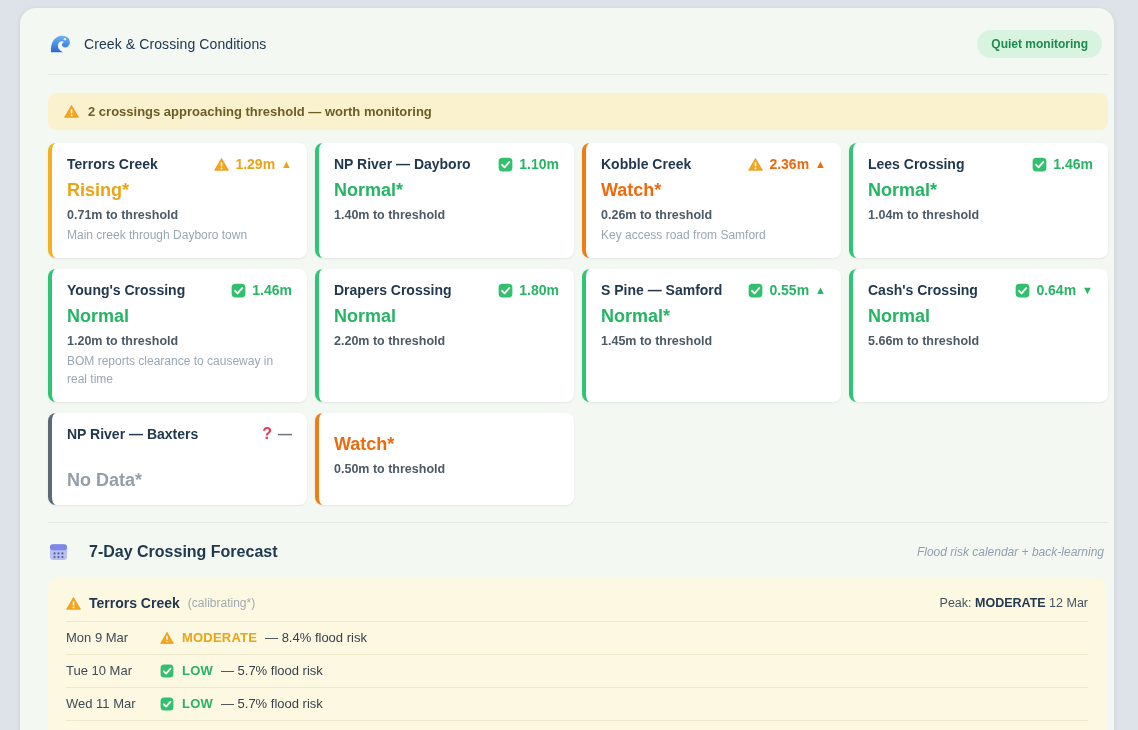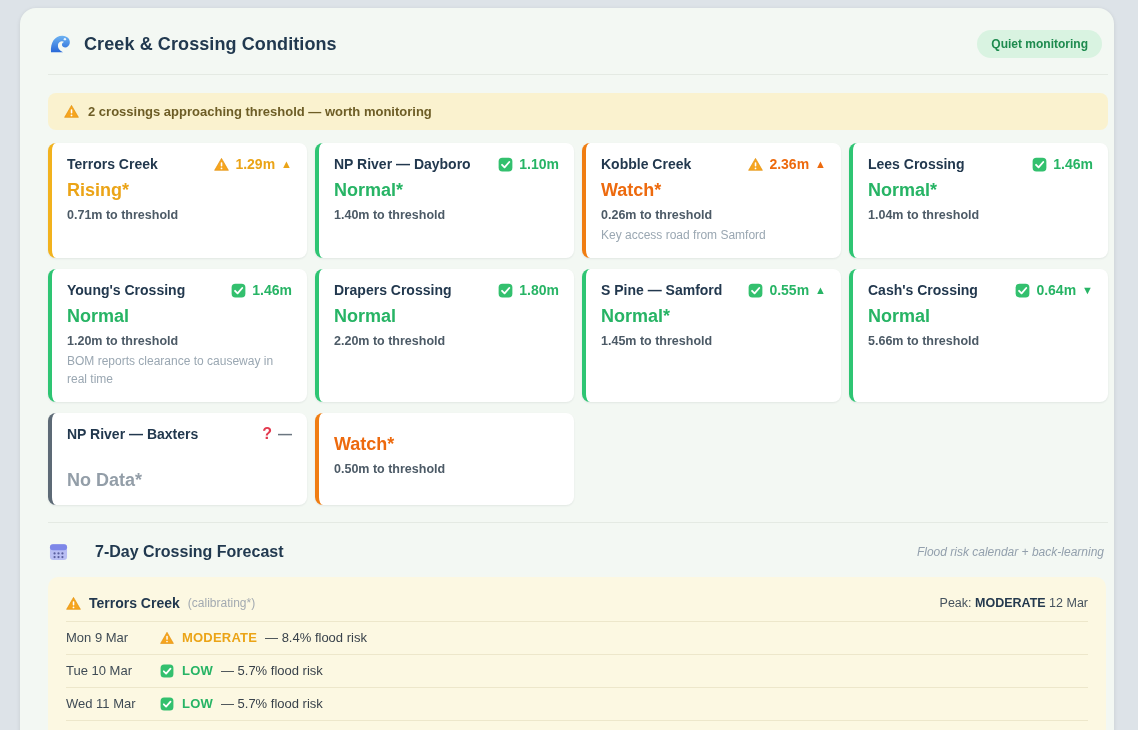--- a/index.html
+++ b/index.html
@@ -11,21 +11,21 @@
     color:#333;
   }
   .panel{
     position:absolute; left:20px; top:8px; width:1094px; height:800px;
     background:#f3f8f3; border-radius:16px;
     box-shadow:0 1px 4px rgba(0,0,0,.10);
     padding:20px 6px 20px 28px;
   }
   
   .hdr{ display:flex; align-items:center; gap:12px; margin:2px 0 16px; padding-right:6px;}
-  .h-title{ font-size:18px; font-weight:700; color:#21394f; letter-spacing:.1px;}
+  .h-title{ font-size:14px; font-weight:400; color:#21394f; letter-spacing:.1px;}
   .badge{ margin-left:auto; background:#d9f3e1; color:#1d8a4e; font-size:12px; font-weight:600;
           padding:7px 14px; border-radius:999px;}
   .divider{ height:1px; background:#e4eae3; margin-bottom:18px; }
   
   .banner{ display:flex; align-items:center; gap:9px; background:#faf2cf; border-radius:8px;
            padding:11px 16px; margin-bottom:13px; color:#6d5d26; font-weight:700; font-size:13px;}
   
   .grid{ display:grid; grid-template-columns:repeat(4,1fr); column-gap:8px; row-gap:11px; margin-bottom:17px;}
   .card{ background:#fff; border-radius:8px; border-left:4px solid #ccc;
          box-shadow:0 1px 2px rgba(30,40,50,.08); padding:13px 15px 14px;}
@@ -43,21 +43,21 @@
   .v-rising{ border-left-color:#f2b21d; }
   .v-rising .status,.v-rising .value,.v-rising .trend{ color:#eba417; }
   .v-normal{ border-left-color:#2ec573; }
   .v-normal .status,.v-normal .value,.v-normal .trend{ color:#27b465; }
   .v-watch{ border-left-color:#f07d12; }
   .v-watch .status,.v-watch .value,.v-watch .trend{ color:#ed6a0e; }
   .v-nodata{ border-left-color:#5d6a76; }
   .v-nodata .status{ color:#939ea8;margin-top:28px; }
   .v-nodata .value{ color:#6b7680; }
   
-  .section-head{ display:flex; align-items:center; gap:26px; margin:2px 0 15px;}
+  .section-head{ display:flex; align-items:center; gap:20px; margin:2px 0 15px;}
   .s-title{ font-size:16px; font-weight:700; color:#21394f;}
   .s-sub{ margin-left:auto; font-size:12px; font-style:italic; color:#93a0ad; padding-right:4px;}
   .fcard{ background:#fcf8e2; border-radius:10px; padding:10px 18px 0; margin-right:2px;}
   .f-head{ display:flex; align-items:center; gap:8px; padding:8px 0 10px;}
   .f-site{ font-size:14px; font-weight:700; color:#22384e;}
   .f-qual{ font-size:12px; color:#a3aab1;}
   .f-peak{ margin-left:auto; font-size:12.5px; color:#45525e;}
   .f-peak b{ color:#24394e; font-weight:700;}
   .frow{ display:flex; align-items:center; gap:8px; border-top:1px solid #ede7cb; padding:8px 0 9px; font-size:13px;}
   .f-day{ min-width:86px; color:#3f4b55;}
@@ -114,20 +114,21 @@
                 <circle cx="12" cy="18.2" r="1.4" fill="#fff"></circle>
               </svg>
             </span>
 
             <span class="value">1.29m</span>
             <span class="trend">▲</span>
           </span>
         </div>
         <div class="status">Rising*</div>
         <div class="threshold">0.71m to threshold</div>
+        <div class="note">Main creek through Dayboro town</div>
       </div>
       <div class="card v-normal">
         <div class="card-top">
           <span class="c-name">NP River — Dayboro</span>
           <span class="val-row">
 
             <span class="icon">
               <svg width="15" height="15" viewBox="0 0 24 24">
                 <rect x="1" y="1" width="22" height="22" rx="6" fill="#33c06e"></rect>
                 <path d="M6.5 12.5 l4 4 l7.5 -8.5" stroke="#fff" stroke-width="3" fill="none" stroke-linecap="round" stroke-linejoin="round"></path>

